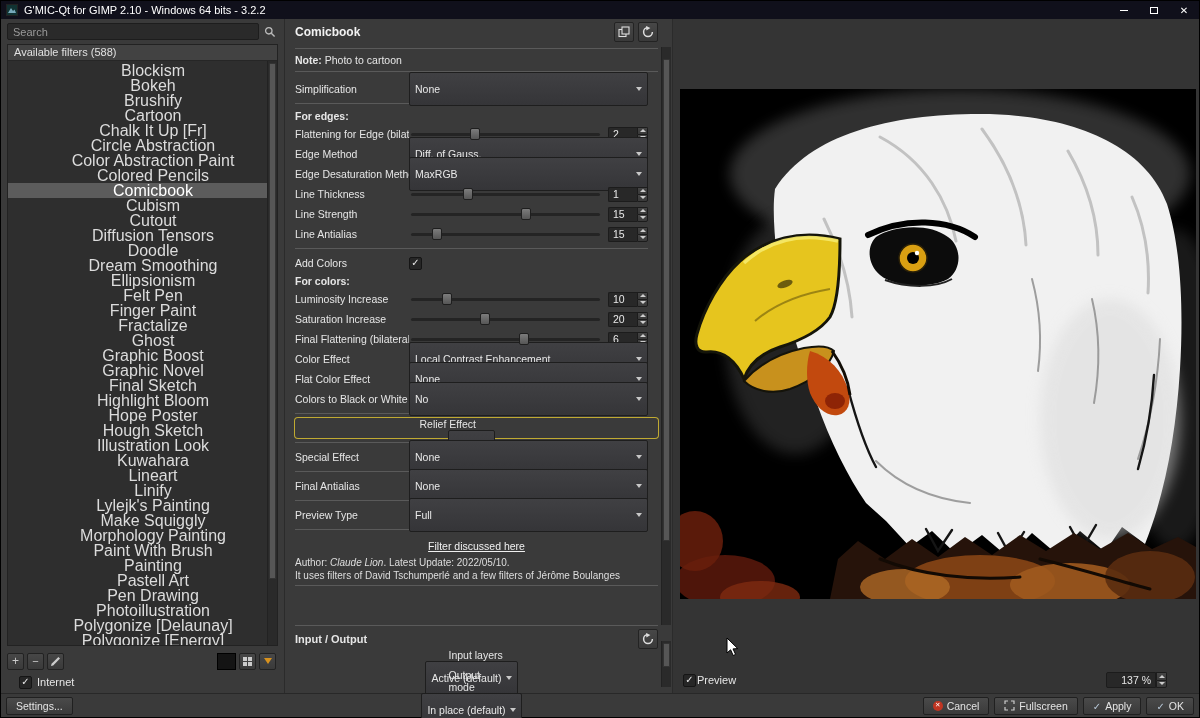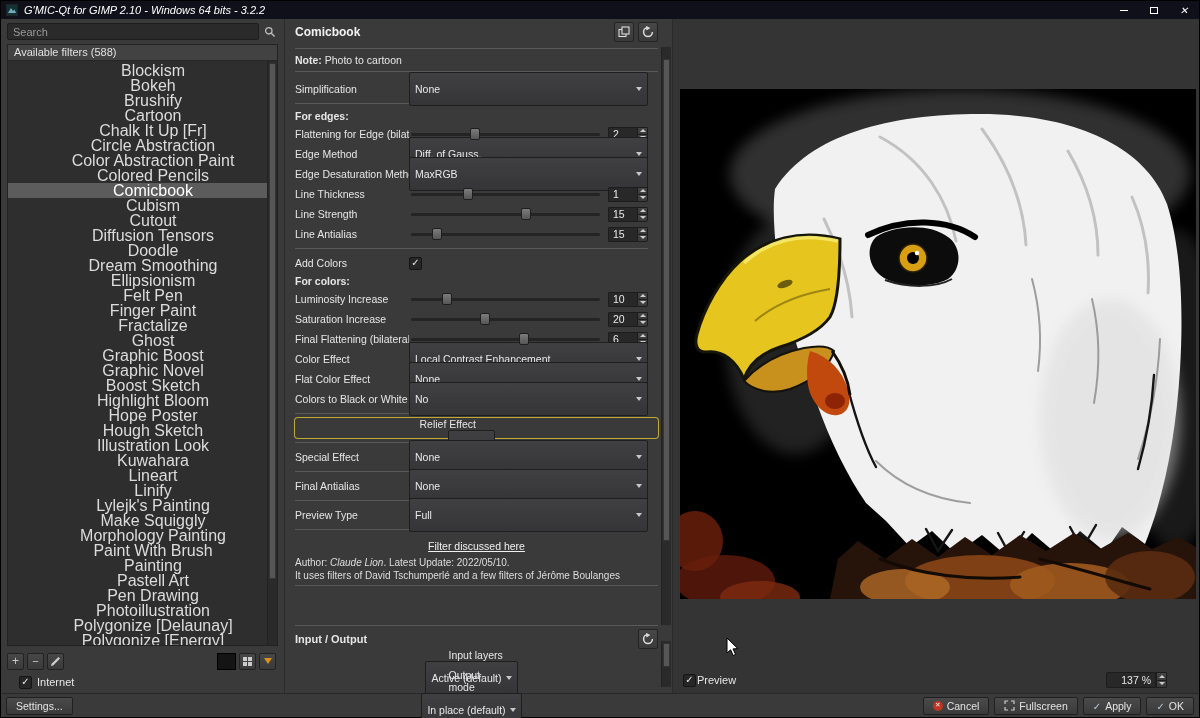--- a/index.html
+++ b/index.html
@@ -1,21 +1,21 @@
 <!DOCTYPE html>
 <html><head>
 <meta charset="utf-8">
 <style>
   html,body{margin:0;padding:0;}
   body{width:1200px;height:718px;background:#393939;font-family:"Liberation Sans",sans-serif;
        font-size:11px;color:#e6e6e6;overflow:hidden;position:relative;}
   .window{width:100%;height:100%;display:flex;flex-direction:column;box-sizing:border-box;border:1px solid #000;}
 
   
-  .titlebar{height:18px;background:#10101b;display:flex;align-items:center;padding-left:5px;gap:6px;flex:none;font-style:italic;}
+  .titlebar{height:18px;background:#10101b;display:flex;align-items:center;padding-left:5px;gap:6px;flex:none;}
   .app-icon{width:12px;height:12px;display:flex;}
   .title-text{color:#fff;font-size:11px;white-space:nowrap;}
   .win-btns{margin-left:auto;display:flex;height:100%;}
   .win-btn{width:30px;display:flex;align-items:center;justify-content:center;}
   .glyph-min{width:8px;height:1px;background:#fff;}
   .glyph-max{width:8px;height:7px;border:1px solid #fff;box-sizing:border-box;}
   .glyph-close::before{content:'\2715';color:#fff;font-size:10px;line-height:1;}
 
   .main{flex:1;display:flex;min-height:0;}
 
@@ -174,21 +174,21 @@
             <div class="filter-item">Diffusion Tensors</div>
             <div class="filter-item">Doodle</div>
             <div class="filter-item">Dream Smoothing</div>
             <div class="filter-item">Ellipsionism</div>
             <div class="filter-item">Felt Pen</div>
             <div class="filter-item">Finger Paint</div>
             <div class="filter-item">Fractalize</div>
             <div class="filter-item">Ghost</div>
             <div class="filter-item">Graphic Boost</div>
             <div class="filter-item">Graphic Novel</div>
-            <div class="filter-item">Boost Sketch</div>
+            <div class="filter-item">Final Sketch</div>
             <div class="filter-item">Highlight Bloom</div>
             <div class="filter-item">Hope Poster</div>
             <div class="filter-item">Hough Sketch</div>
             <div class="filter-item">Illustration Look</div>
             <div class="filter-item">Kuwahara</div>
             <div class="filter-item">Lineart</div>
             <div class="filter-item">Linify</div>
             <div class="filter-item">Lylejk's Painting</div>
             <div class="filter-item">Make Squiggly</div>
             <div class="filter-item">Morphology Painting</div>

